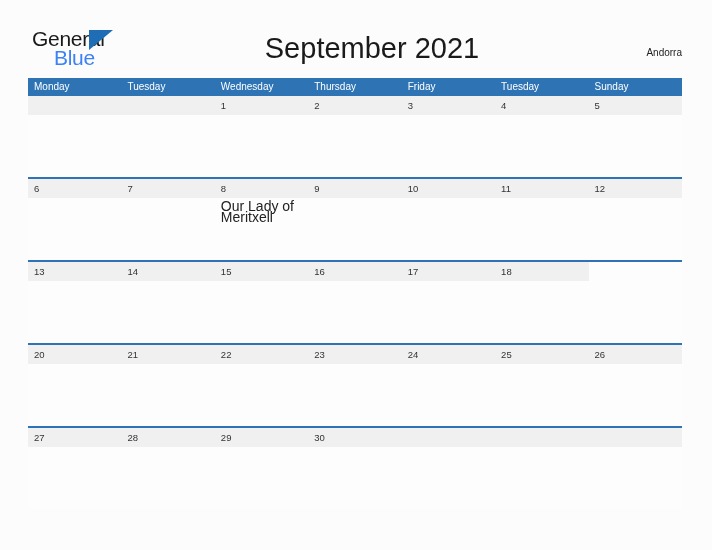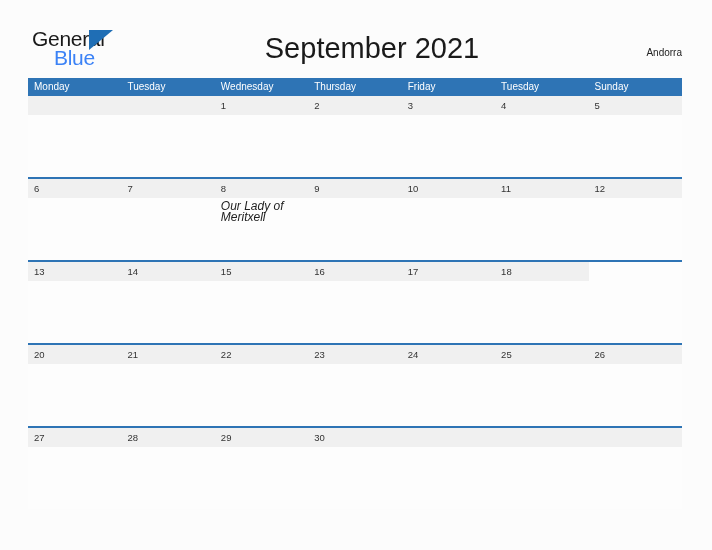--- a/index.html
+++ b/index.html
@@ -129,24 +129,23 @@
     height: 19px;
     background: #f0f0f0;
     font-size: 9.5px;
     color: #333333;
     line-height: 19px;
     padding-left: 6px;
     box-sizing: border-box;
   }
   .day-events {
     padding: 3px 6px 0 6px;
-    font-size: 12px;
+    font-size: 14px;
     line-height: 11px;
     color: #222222;
-    font-style: italic;
   }
   .event-item {
     display: block;
     white-space: normal;
   }
 </style>
 </head>
 <body>
 
 <div class="page-header">

